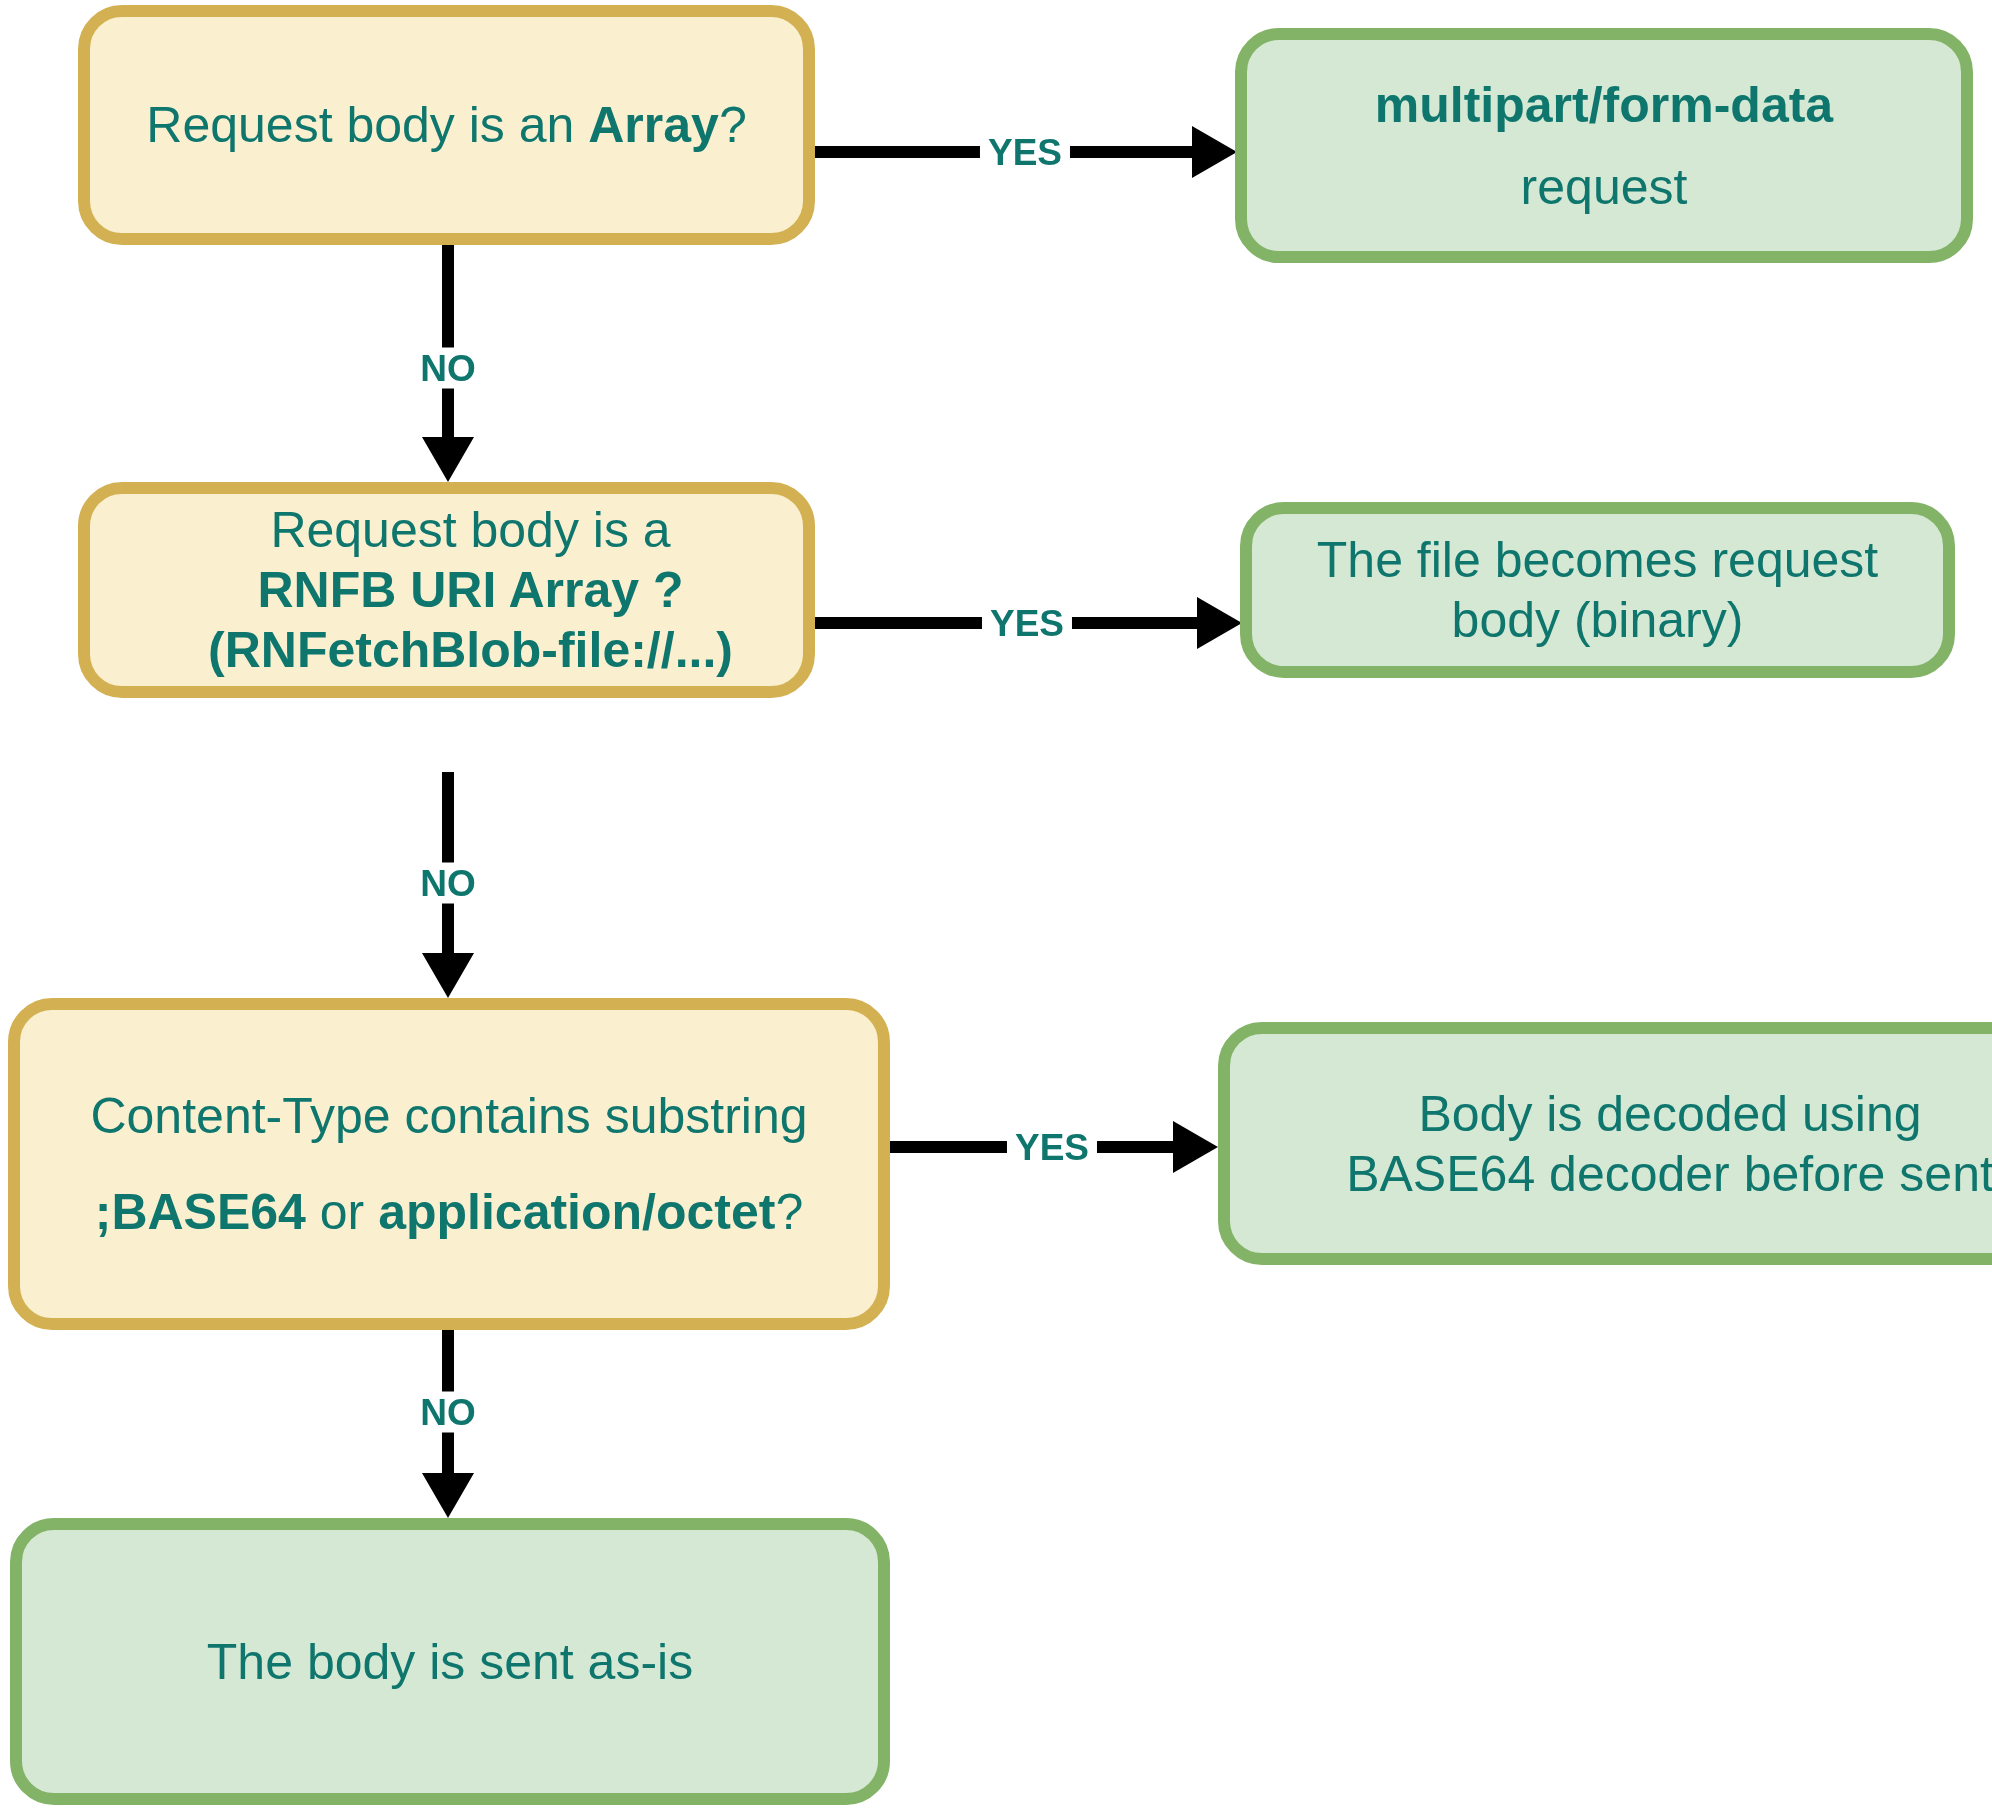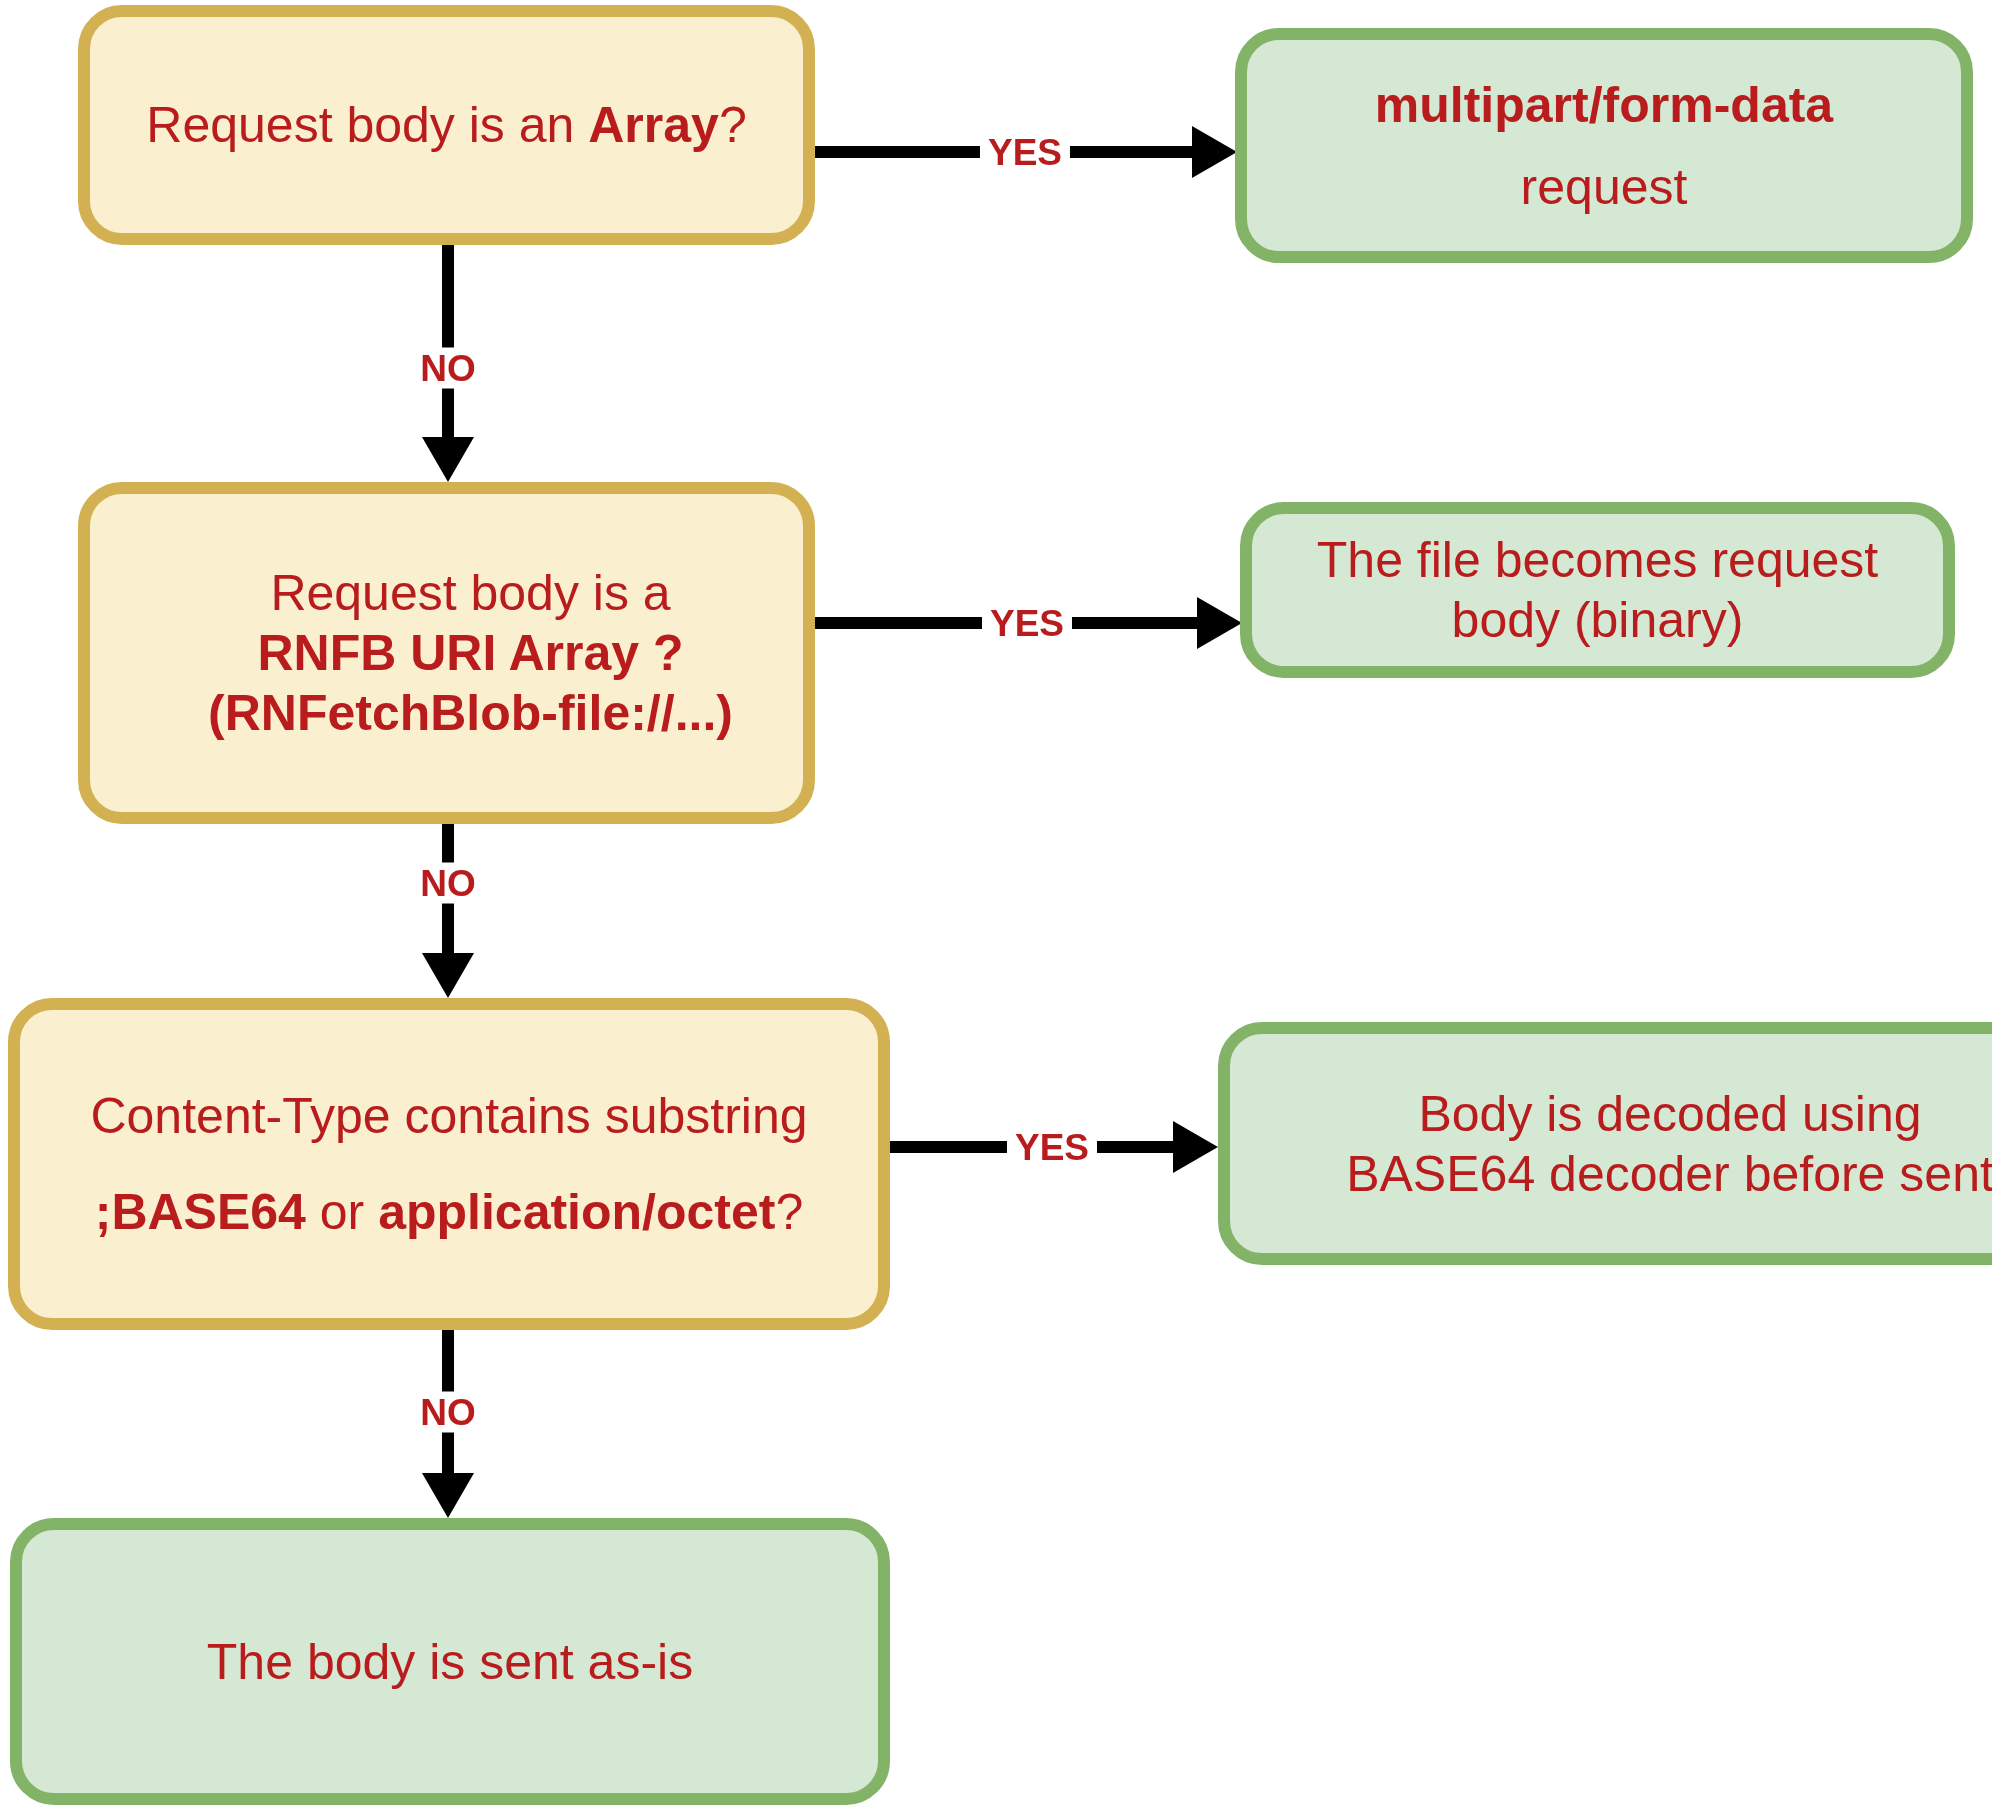--- a/index.html
+++ b/index.html
@@ -6,21 +6,21 @@
     margin: 0;
     padding: 0;
     background: #ffffff;
   }
   .canvas {
     position: relative;
     width: 1992px;
     height: 1812px;
     background: #ffffff;
     font-family: "Liberation Sans", sans-serif;
-    color: #b91c1c;
+    color: #0f766e;
     overflow: hidden;
   }
   .edges-layer {
     position: absolute;
     left: 0;
     top: 0;
     width: 1992px;
     height: 1812px;
     pointer-events: none;
   }
@@ -92,21 +92,21 @@
 
   <div class="node result" style="left:1235px; top:28px; width:738px; height:235px;gap:22px;">
     <div>
       <span class="b">multipart/form-data</span>
     </div>
     <div>
       <span>request</span>
     </div>
   </div>
 
-  <div class="node question" style="left:78px; top:482px; width:737px; height:342px;padding-left:48px;">
+  <div class="node question" style="left:78px; top:482px; width:737px; height:216px;padding-left:48px;">
     <div>
       <span>Request body is a</span>
     </div>
     <div>
       <span class="b">RNFB URI Array ?</span>
     </div>
     <div>
       <span class="b">(RNFetchBlob-file://...)</span>
     </div>
   </div>

